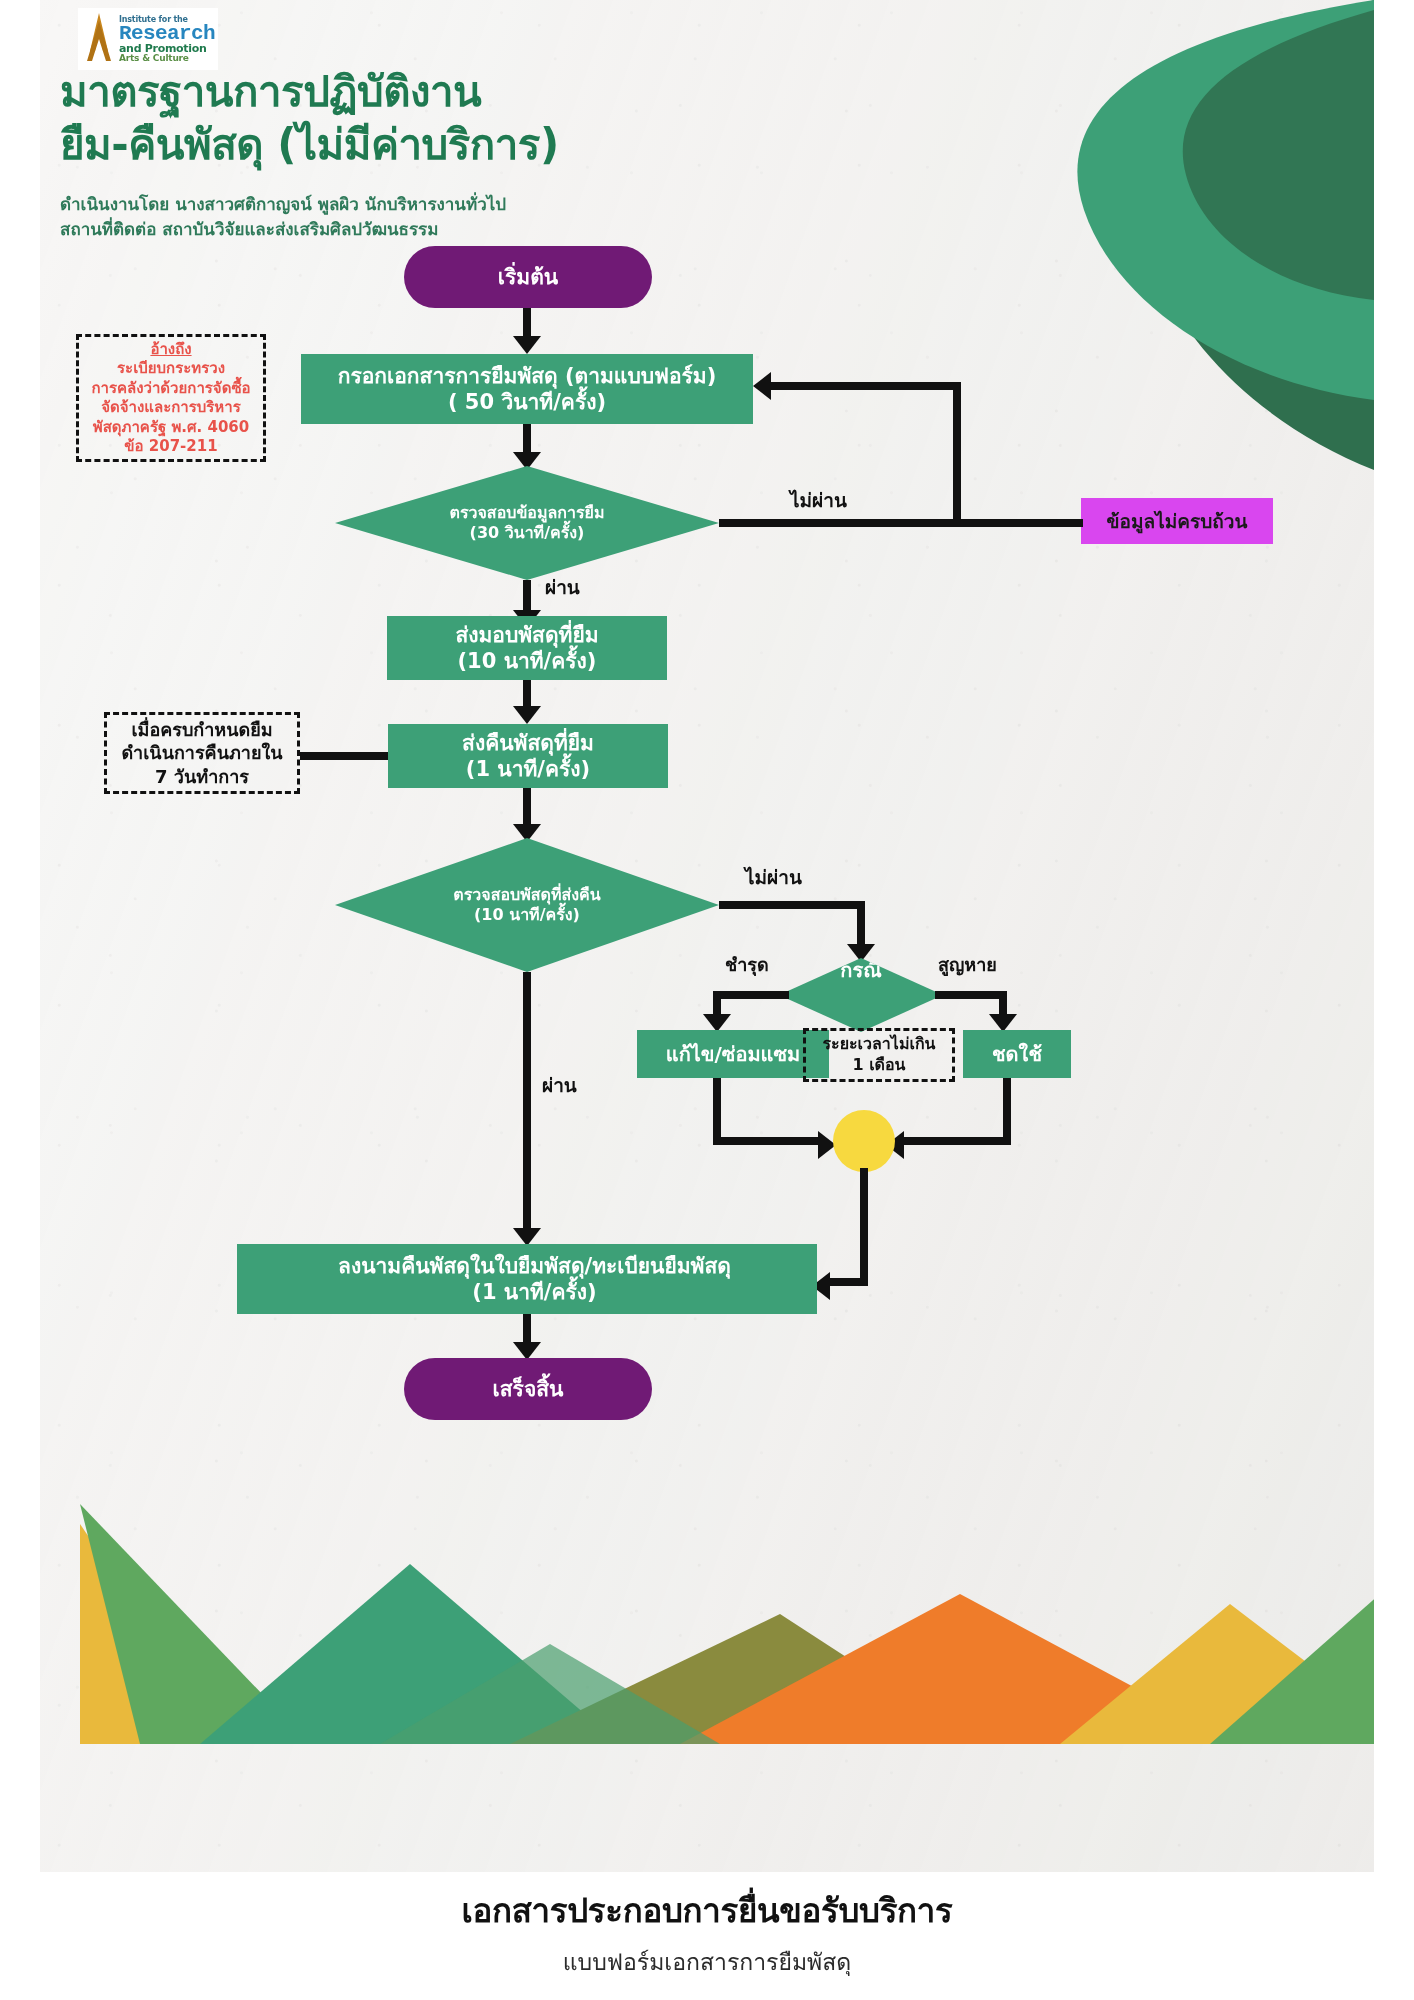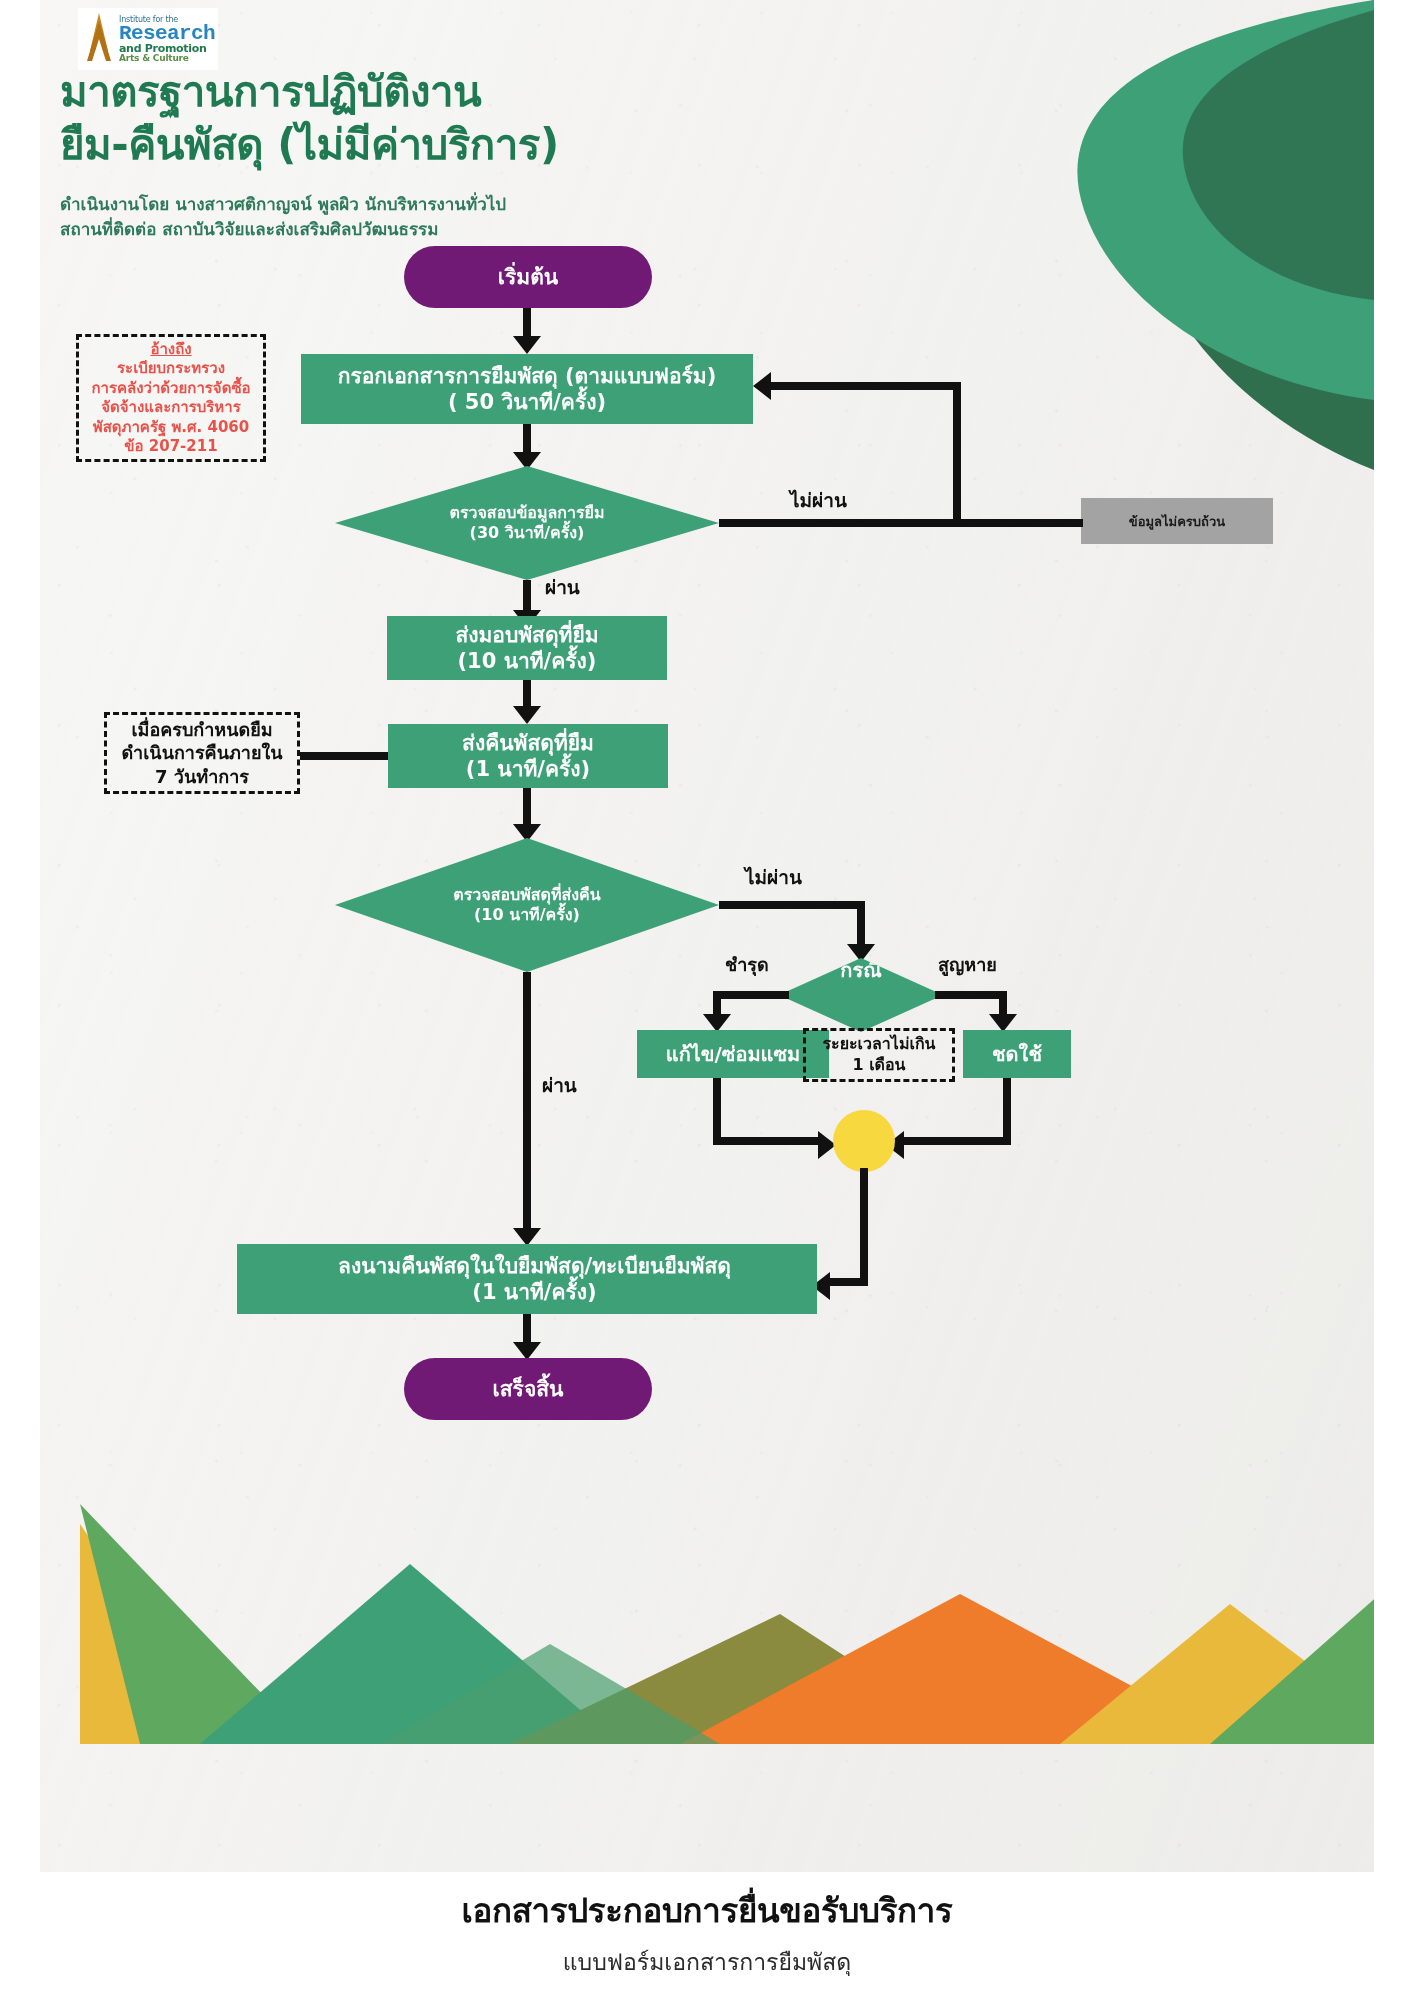--- a/index.html
+++ b/index.html
@@ -49,21 +49,21 @@
   
   .logo-box {
     position: absolute; left: 78px; top: 8px;
     width: 140px; height: 62px;
     background: #ffffff;
     display: flex; align-items: center;
     padding: 3px 4px;
   }
   .logo-mark { width: 34px; height: 56px; flex: 0 0 34px; }
   .logo-text { margin-left: 3px; line-height: 1; }
-  .logo-l1 { font-size: 8px; color: #2f6f8f; font-weight: 400; letter-spacing: -.2px; }
+  .logo-l1 { font-size: 8px; color: #2f6f8f; font-weight: 700; letter-spacing: -.2px; }
   .logo-l2 { font-size: 21px; color: #2786bf; font-weight: 700; letter-spacing: -.6px; margin-top: -1px; font-family: Liberation Mono, monospace; }
   .logo-l3 { font-size: 11px; color: #1f7a4d; font-weight: 700; letter-spacing: -.3px; margin-top: -1px; }
   .logo-l4 { font-size: 9px; color: #5a8f46; font-weight: 700; letter-spacing: -.2px; margin-top: 0px; }
 
   
   .title-wrap { position: absolute; left: 60px; top: 66px; width: 800px; }
   .title-line {
     color: #1f7a51;
     font-weight: 700;
     font-size: 42px;
@@ -94,23 +94,23 @@
     background: #3da077;
     font-size: 21px;
     padding: 4px 10px;
   }
   .term {
     background: #701a75;
     border-radius: 999px;
     font-size: 21px;
   }
   .yellowbox {
-    background: #a3a3a3;
+    background: #d946ef;
     color: #1a1a1a;
-    font-size: 13px;
+    font-size: 19px;
     font-weight: 700;
     display: flex; align-items: center; justify-content: center;
     position: absolute;
   }
   .dot-join {
     position: absolute;
     background: #f7d93f;
     border-radius: 50%;
   }
 

